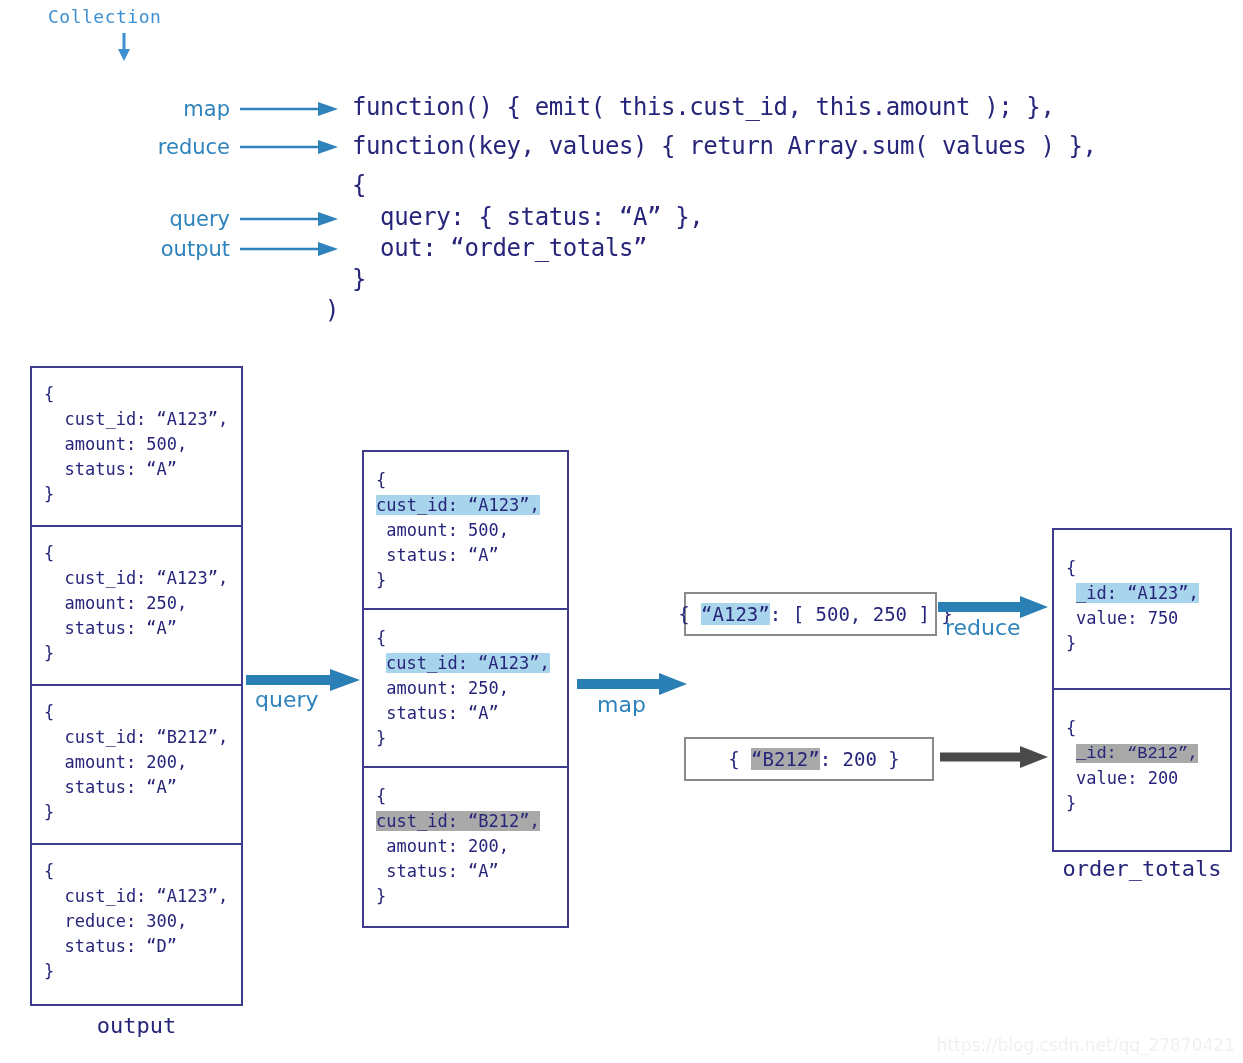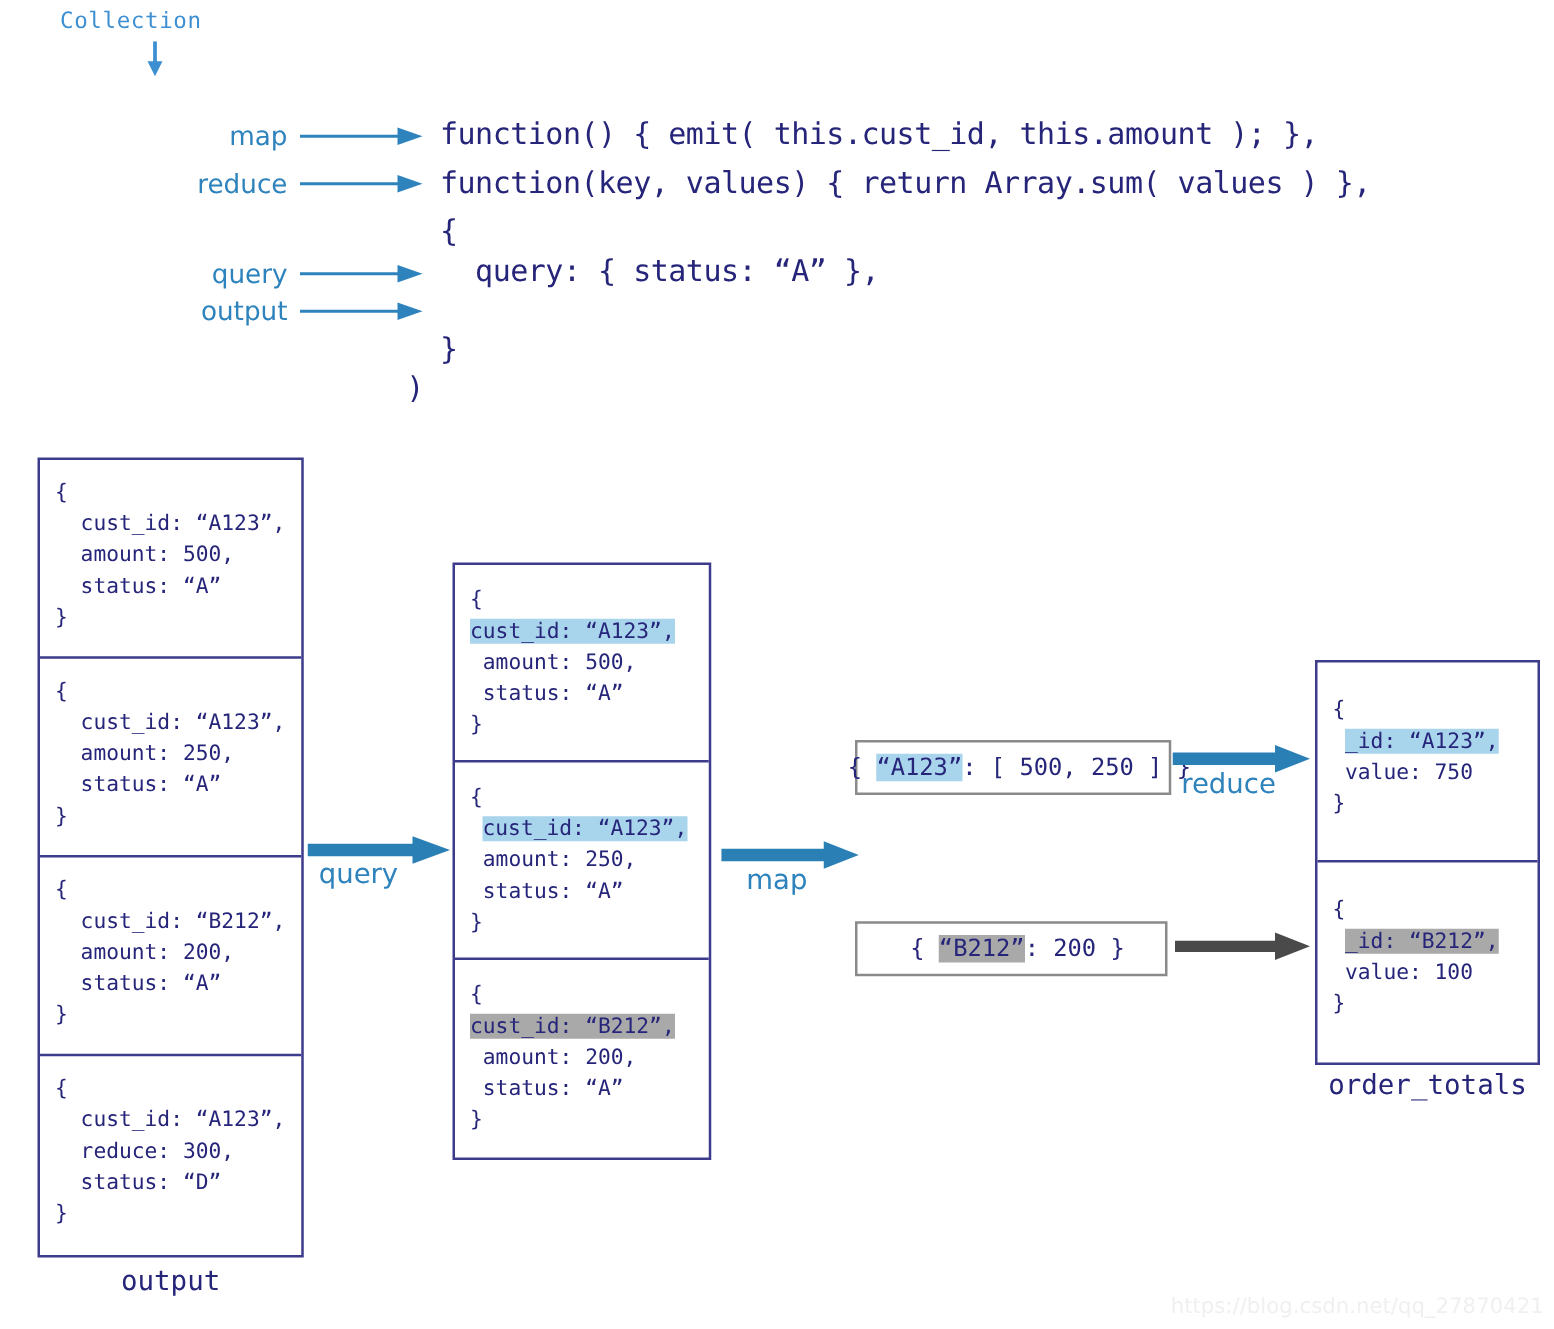--- a/index.html
+++ b/index.html
@@ -155,20 +155,21 @@
   <div class="abs param-label" style="left:110px; top:237px;">output</div>
   <svg class="abs param-arrow" style="left:240px; top:239px;" width="100" height="20">
     <line x1="0" y1="10" x2="82" y2="10" stroke="#2e83bd" stroke-width="2.5"></line>
     <polygon points="78,3 98,10 78,17" fill="#2e83bd"></polygon>
   </svg>
 
   <div class="abs code-line" style="left:352px; top:93px;">function() { emit( this.cust_id, this.amount ); },</div>
   <div class="abs code-line" style="left:352px; top:132px;text-align:right;">function(key, values) { return Array.sum( values ) },</div>
   <div class="abs code-line" style="left:352px; top:171px;">{</div>
   <div class="abs code-line" style="left:352px; top:203px;">  query: { status: “A” },</div>
+  <div class="abs code-line" style="left:352px; top:234px;">  out: “order_totals”</div>
   <div class="abs code-line" style="left:352px; top:265px;">}</div>
   <div class="abs code-line" style="left:325px; top:296px;">)</div>
 </div>
 
 <div class="abs doc-box" id="orders-box" style="left:30px; top:366px; width:213px; height:640px;">
 
   <div class="doc-cell" style="height:25%;">
     <div class="doc-line">{</div>
     <div class="doc-line">  cust_id: “A123”,</div>
     <div class="doc-line">  amount: 500,</div>
@@ -265,21 +266,21 @@
 
   <div class="doc-cell" style="height:50%; padding-top:26px;">
     <div class="doc-line">{</div>
     <div class="doc-line" style="padding-left:10px;"><span class="hl-blue">_id: “A123”,</span></div>
     <div class="doc-line" style="padding-left:10px;">value: 750</div>
     <div class="doc-line">}</div>
   </div>
 
   <div class="doc-cell" style="height:50%; padding-top:26px;">
     <div class="doc-line">{</div>
-    <div class="doc-line" style="padding-left:10px;"><span class="hl-gray">_id: “B212”,</span></div>
-    <div class="doc-line" style="padding-left:10px;">value: 100</div>
+    <div class="doc-line" style="padding-left:10px;font-family:Liberation Mono, monospace;"><span class="hl-gray">_id: “B212”,</span></div>
+    <div class="doc-line" style="padding-left:10px;">value: 200</div>
     <div class="doc-line">}</div>
   </div>
 </div>
 
 <div class="abs box-caption" style="left:1032px; top:856px; width:220px;">order_totals</div>
 
 <div class="abs" id="watermark">https://blog.csdn.net/qq_27870421</div>
 
 </body></html>

